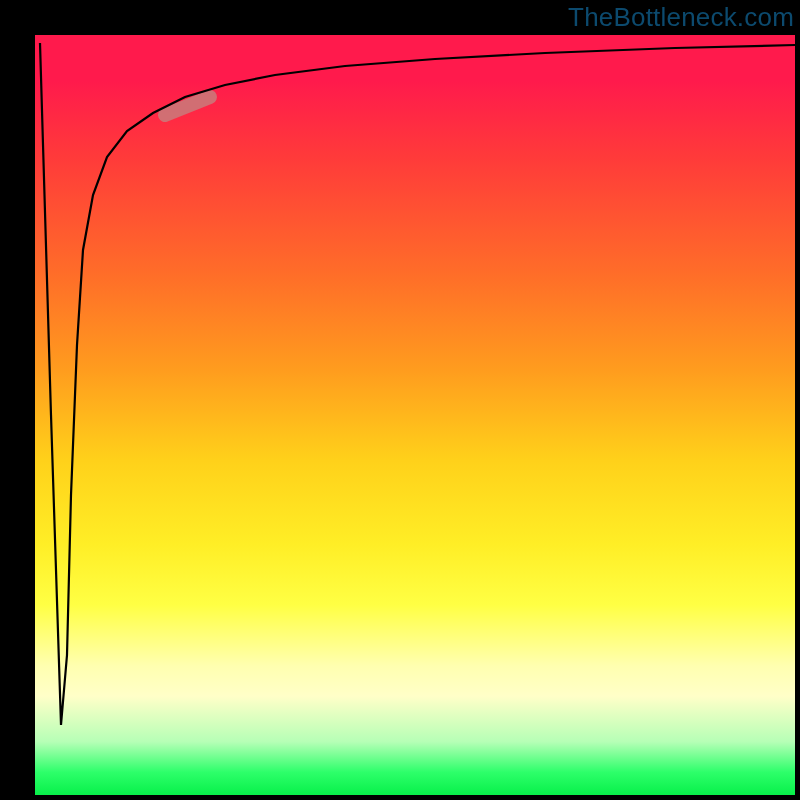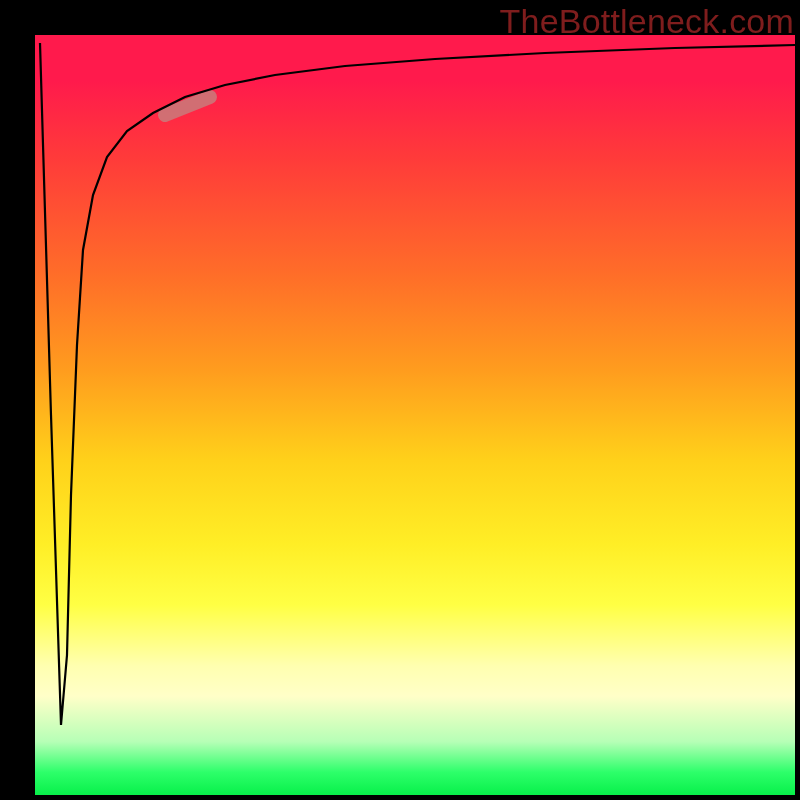--- a/index.html
+++ b/index.html
@@ -61,22 +61,22 @@
     fill: none;
     stroke: #c97b7b;
     stroke-opacity: 0.85;
     stroke-width: 14;
     stroke-linecap: round;
   }
   .watermark {
     position: absolute;
     top: 2px;
     right: 6px;
-    color: #7f1d1d;
-    font-size: 34px;
+    color: #0c4a6e;
+    font-size: 26px;
     letter-spacing: 0.2px;
   }
 </style>
 </head>
 <body>
 
 <div class="container">
 
   <div class="plot-outer"></div>
   <div class="plot-inner"></div>

